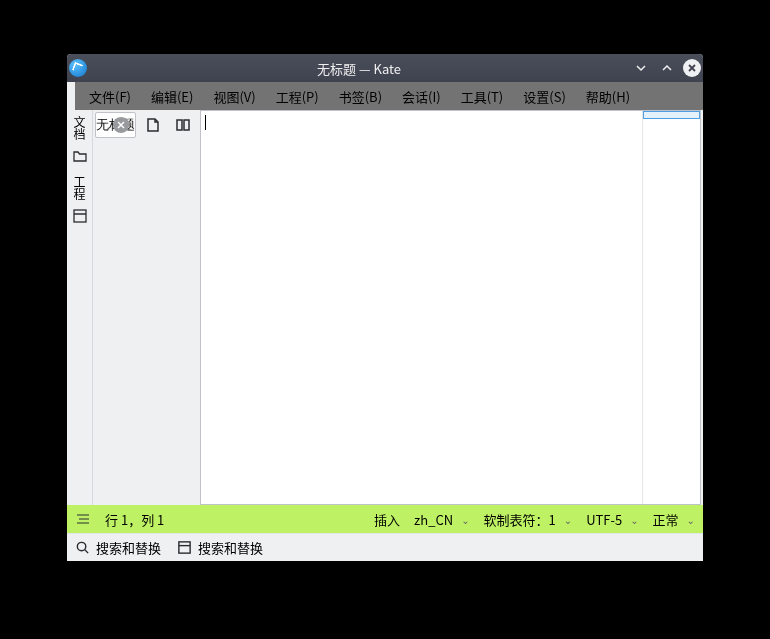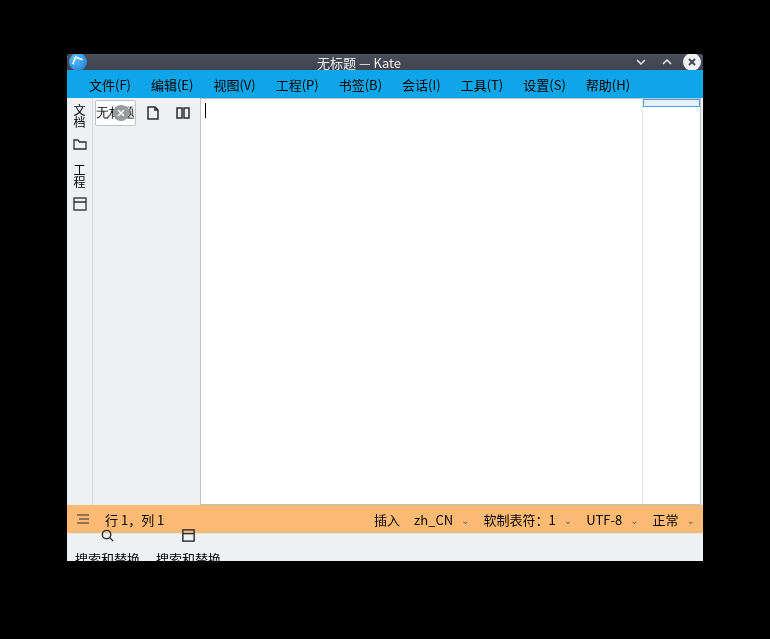--- a/index.html
+++ b/index.html
@@ -17,21 +17,21 @@
     top: 54px;
     width: 636px;
     height: 507px;
     background: #eef0f1;
     display: flex;
     flex-direction: column;
     border-radius: 4px 4px 0 0;
     overflow: hidden;
   }
   .titlebar {
-    height: 16px;
+    height: 28px;
     background: linear-gradient(#4a4e5b, #3f4350);
     color: #eee;
     display: flex;
     align-items: center;
     padding: 0 2px;
     gap: 6px;
   }
   .app-icon {
     width: 18px; height: 18px;
     border-radius: 50%;
@@ -57,23 +57,24 @@
   .tb-close {
     width:18px;height:18px;border-radius:50%;
     background:#eef0f1;color:#3f4350;
     display:flex;align-items:center;justify-content:center;
     font-weight:bold;
   }
   .menubar {
     height: 28px;
     display:flex;
     align-items:center;
-    padding: 0 12px;
+    padding: 0 4px;
     gap: 0;
-    background:#0ea5e9;
+    background:#737373;
+    margin-left:8px;
   }
   .menu-item {
     padding: 4px 10px;
     cursor:pointer;
     white-space:nowrap;
   }
   .body-row {
     flex:1;
     display:flex;
     overflow:hidden;
@@ -165,37 +166,37 @@
     position:absolute; top:0; left:0; right:0; height:8px;
     border:1px solid #4f9ee3;
     background:rgba(79,158,227,0.15);
   }
   .statusbar {
     height:28px;
     display:flex;
     align-items:center;
     padding: 0 8px;
     gap:14px;
-    background:#fdba74;
+    background:#bef264;
     font-size:13px;
   }
   .statusbar .seg{display:flex;align-items:center;gap:6px;white-space:nowrap;}
   .chev{font-size:10px;color:#666;margin-left:2px;}
   .spacer{flex:1;}
   .bottombar {
     height:28px;
     display:flex;
     align-items:center;
     padding: 0 8px;
     gap:16px;
     background:#eef0f1;
     font-size:13px;
     border-top:1px solid #e4e6e9;
   }
-  .bottombar .seg{display:flex;align-items:center;gap:6px;cursor:pointer;flex-direction:column;}
+  .bottombar .seg{display:flex;align-items:center;gap:6px;cursor:pointer;}
   .bottombar svg{width:15px;height:15px;stroke:#2a2c2f;fill:none;stroke-width:1.5;}
   .status-ic svg{width:16px;height:12px;stroke:#2a2c2f;fill:none;stroke-width:1.2;}
 </style>
 </head>
 <body>
 
 <div class="window">
 
   <div class="titlebar">
     <div class="app-icon"></div>
@@ -295,21 +296,21 @@
     <div class="seg">插入</div>
     <div class="seg">
       <span>zh_CN</span>
         <span class="chev">⌄</span>
     </div>
     <div class="seg">
       <span>软制表符：1</span>
         <span class="chev">⌄</span>
     </div>
     <div class="seg">
-      <span>UTF-8</span>
+      <span>UTF-5</span>
         <span class="chev">⌄</span>
     </div>
     <div class="seg">
       <span>正常</span>
         <span class="chev">⌄</span>
     </div>
   </div>
 
   <div class="bottombar">
     <div class="seg">

